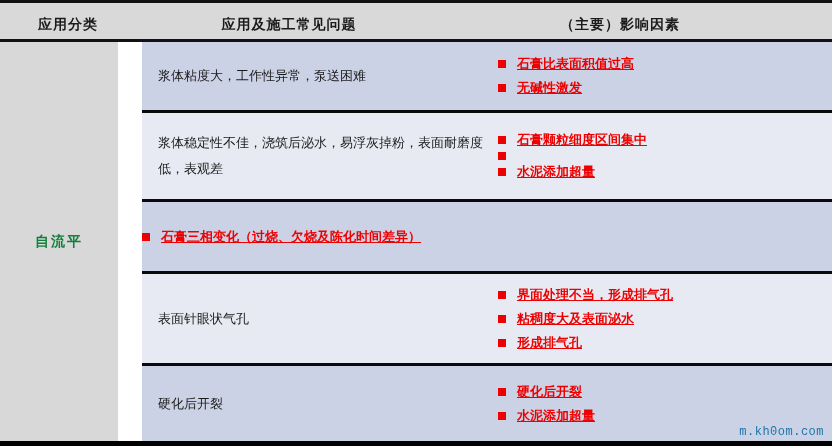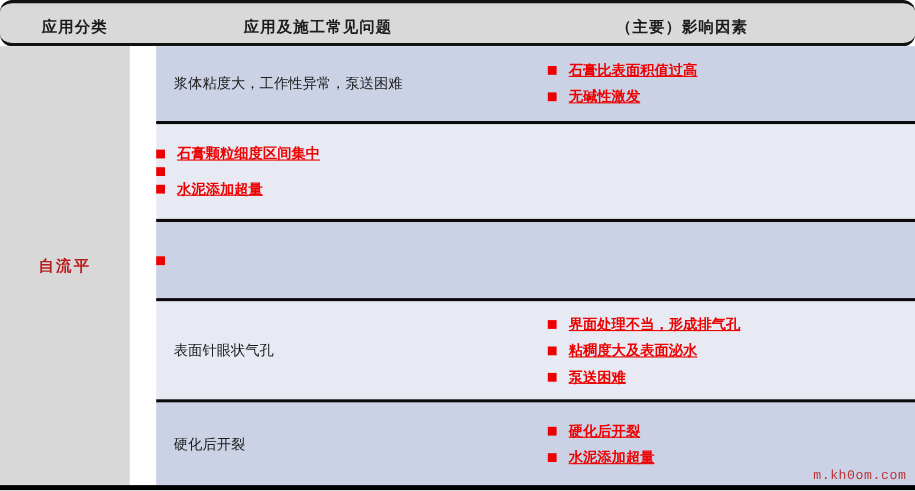--- a/index.html
+++ b/index.html
@@ -22,21 +22,20 @@
   .header-band {
     position: absolute;
     left: 0;
     top: 0;
     width: 832px;
     height: 42px;
     background: #d9d9d9;
     border-top: 3px solid #111111;
     border-bottom: 3px solid #111111;
     box-sizing: border-box;
-    border-radius: 11px;
   }
   .hdr-cell {
     position: absolute;
     top: 13px;
     font-size: 14px;
     font-weight: bold;
     color: #1b1b1b;
     letter-spacing: 1px;
     white-space: nowrap;
     font-family: "Liberation Serif", "DejaVu Serif", serif;
@@ -62,21 +61,21 @@
     width: 118px;
     height: 399px;
     background: #d8d8d8;
     display: flex;
     align-items: center;
     justify-content: center;
   }
   .cat-label {
     font-size: 14px;
     font-weight: bold;
-    color: #b91c1c;
+    color: #15803d;
     letter-spacing: 2px;
     font-family: "Liberation Serif", "DejaVu Serif", serif;
   }
 
   
   .rows {
     position: absolute;
     left: 118px;
     top: 0;
     width: 714px;
@@ -146,21 +145,21 @@
   }
 
   
   .watermark {
     position: absolute;
     right: 8px;
     bottom: 7px;
     font-family: "Liberation Mono", "DejaVu Sans Mono", monospace;
     font-size: 12px;
     letter-spacing: 0.5px;
-    color: #b91c1c;
+    color: #0369a1;
     opacity: 0.88;
     white-space: nowrap;
     pointer-events: none;
   }
 </style>
 </head>
 <body>
 
 <div id="sheet">
 
@@ -186,20 +185,21 @@
                 <span>石膏比表面积值过高</span>
               </li>
               <li>
                 <span class="bullet"></span>
                 <span>无碱性激发</span>
               </li>
             </ul>
           </div>
         </div>
         <div class="row light" style="height: 89px;">
+          <div class="problem-cell">浆体稳定性不佳，浇筑后泌水，易浮灰掉粉，表面耐磨度低，表观差</div>
           <div class="factor-cell">
             <ul class="factor-list">
               <li>
                 <span class="bullet"></span>
                 <span>石膏颗粒细度区间集中</span>
               </li>
               <li>
                 <span class="bullet"></span>
               </li>
               <li>
@@ -207,39 +207,40 @@
                 <span>水泥添加超量</span>
               </li>
             </ul>
           </div>
         </div>
         <div class="row dark" style="height: 72px;">
           <div class="factor-cell">
             <ul class="factor-list">
               <li>
                 <span class="bullet"></span>
+                <span>石膏三相变化（过烧、欠烧及陈化时间差异）</span>
               </li>
             </ul>
           </div>
         </div>
         <div class="row light" style="height: 92px;">
           <div class="problem-cell">表面针眼状气孔</div>
           <div class="factor-cell">
             <ul class="factor-list">
               <li>
                 <span class="bullet"></span>
                 <span>界面处理不当，形成排气孔</span>
               </li>
               <li>
                 <span class="bullet"></span>
                 <span>粘稠度大及表面泌水</span>
               </li>
               <li>
                 <span class="bullet"></span>
-                <span>泵送困难</span>
+                <span>形成排气孔</span>
               </li>
             </ul>
           </div>
         </div>
         <div class="row dark last" style="height: 75px;">
           <div class="problem-cell">硬化后开裂</div>
           <div class="factor-cell">
             <ul class="factor-list">
               <li>
                 <span class="bullet"></span>

